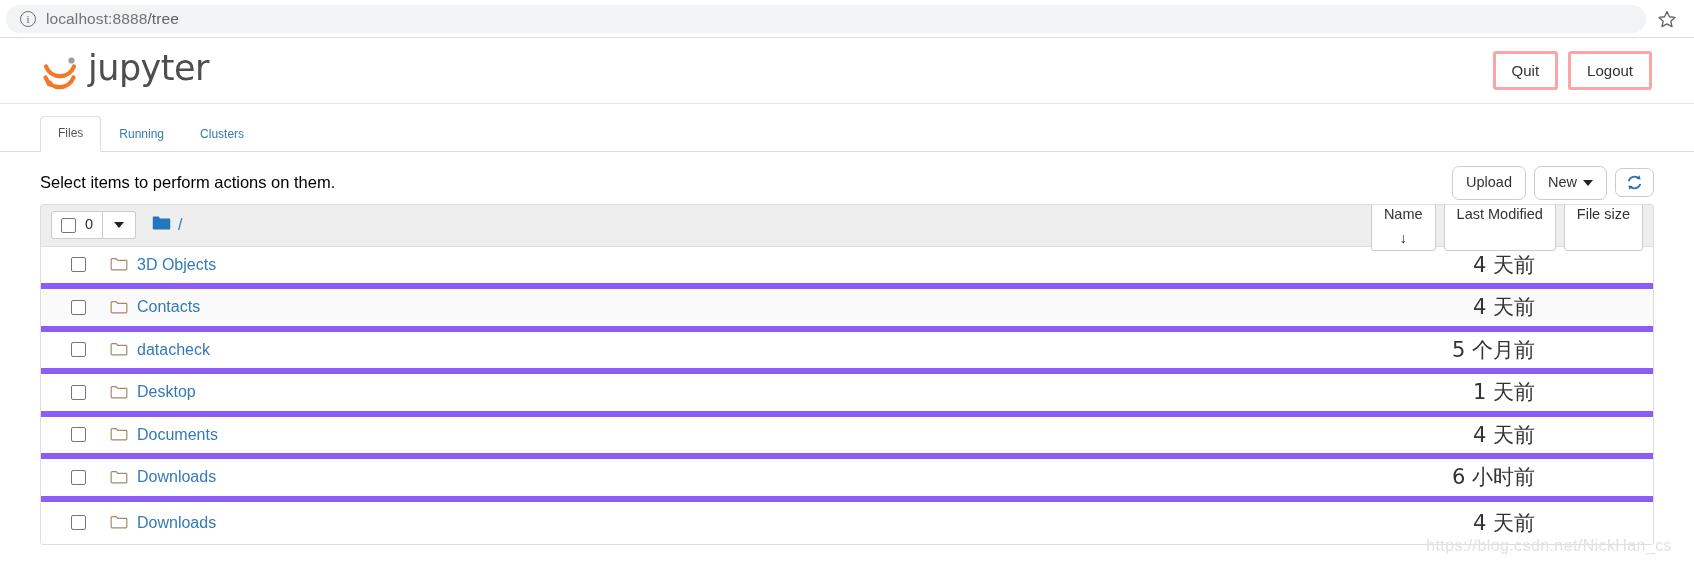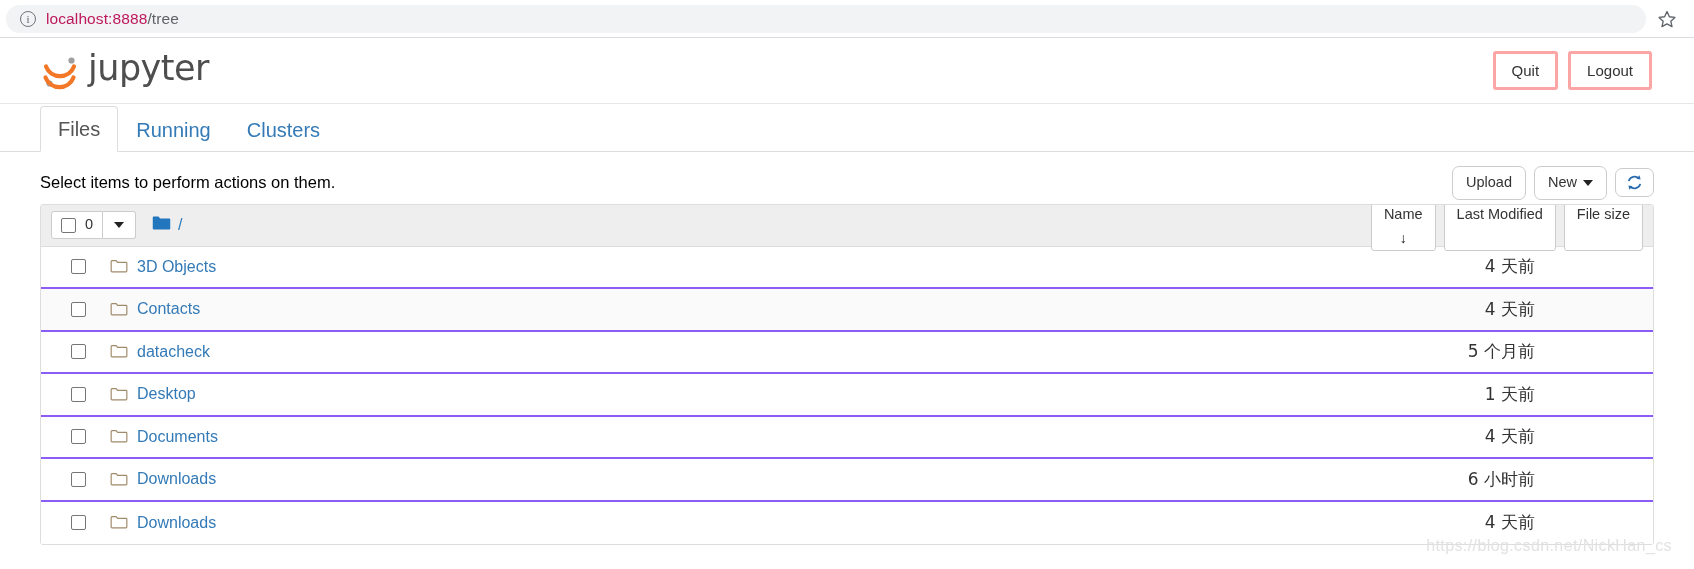--- a/index.html
+++ b/index.html
@@ -42,21 +42,21 @@
     margin-right: 10px;
     flex: 0 0 auto;
     line-height: 1;
   }
   .url-text {
     font-size: 15.5px;
     color: #5f6368;
     letter-spacing: 0.1px;
     white-space: nowrap;
   }
-  .url-text .host { color: #be185d; margin-top: 20px; }
+  .url-text .host { color: #737373; margin-top: 20px; }
   .star-btn {
     width: 26px; height: 26px;
     display: flex; align-items: center; justify-content: center;
     flex: 0 0 auto;
     margin-right: 4px;
   }
   .bottom-sep {
     position: absolute;
     left: 0; right: 0; bottom: 0;
     height: 1px;
@@ -103,21 +103,21 @@
 
   
   .tabs-row {
     padding: 16px 40px 0 40px;
     border-bottom: 1px solid #dddddd;
     display: flex;
     align-items: flex-end;
     height: 48px;
   }
   .tab {
-    font-size: 20px;
+    font-size: 12px;
     padding: 9px 17px;
     color: #337ab7;
     cursor: pointer;
     line-height: 1.3;
     border: 1px solid transparent;
     border-bottom: none;
     margin-bottom: -1px;
     border-radius: 4px 4px 0 0;
   }
   .tab.active {
@@ -235,37 +235,37 @@
     white-space: nowrap;
     flex-direction: column;
   }
   .sort-arrow { font-size: 14px; font-weight: bold; color: #111; line-height: 1; }
 
   .row {
     display: flex;
     align-items: center;
     height: 42.5px;
     padding: 0 10px 0 10px;
-    border-bottom: 2px solid #8b5cf6;
+    border-bottom: 6px solid #8b5cf6;
     background: #fff;
   }
   .row.alt { background: #fafafa; }
   .row:last-child { border-bottom: none; }
   .row-chk { width: 15px; height: 15px; border: 1px solid #767676; border-radius: 2px; background: #fff; margin-left: 20px; flex: 0 0 auto; }
   .row-icon { margin-left: 24px; flex: 0 0 auto; display: flex; align-items: center; }
   .row-name {
     font-size: 16px;
     color: #337ab7;
     margin-left: 9px;
     cursor: pointer;
     white-space: nowrap;
   }
   .row-spacer { flex: 1; }
   .row-time {
-    font-size: 17px;
+    font-size: 21px;
     color: #333;
     margin-right: 108px;
     white-space: nowrap;
     font-family: "DejaVu Sans", sans-serif;
   }
   .row-size {
     font-size: 15.5px;
     color: #333;
     width: 0px;
     text-align: right;

